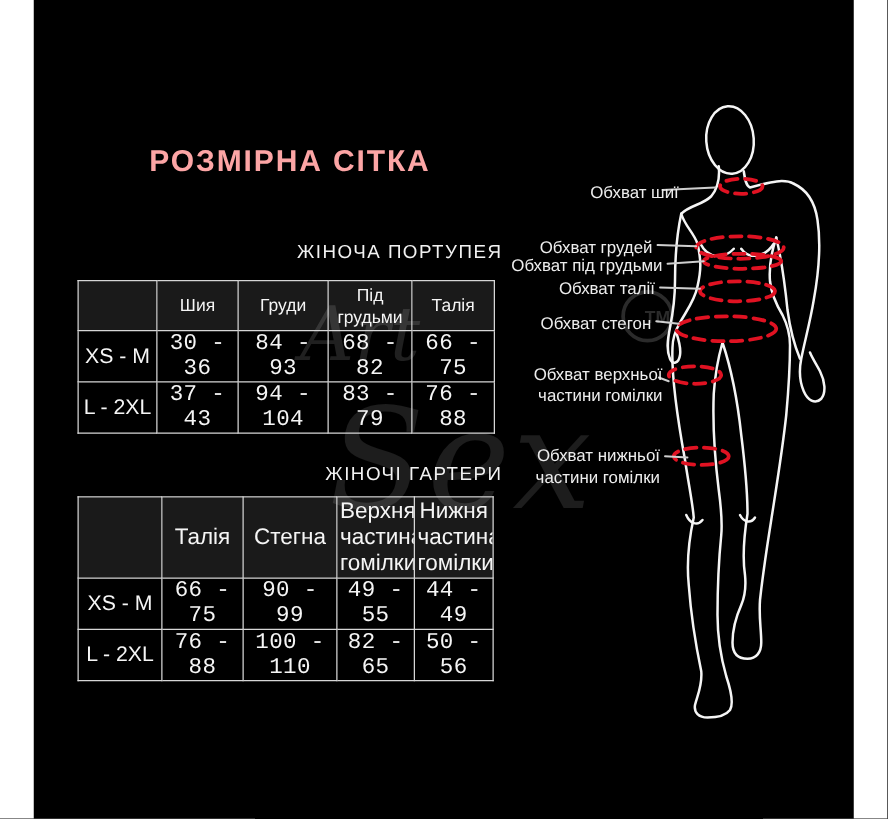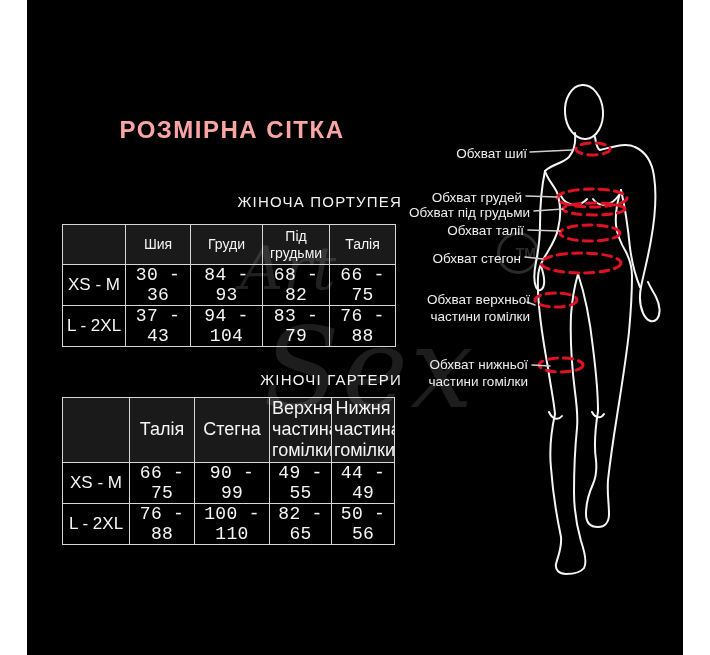--- a/index.html
+++ b/index.html
@@ -48,21 +48,21 @@
   td.size-col{font-size:17px;white-space:nowrap;}
   td.val{font-size:18px;white-space:nowrap;letter-spacing:0.3px;font-family:Liberation Mono, monospace;}
   #table-1 tr.hdr{height:40px;} #table-1 tr.data{height:38px;}
   #table-2 tr.hdr{height:45px;} #table-2 tr.data{height:40px;}
 
   
   .fig-label{
     position:absolute;color:#ededed;font-size:13.5px;line-height:17px;
     text-align:right;white-space:pre-line;
   }
-  #fl-0{top:145px;right:183px;}
+  #fl-0{top:145px;right:167px;}
   #fl-1{top:189px;right:188px;}
   #fl-2{top:204px;right:180px;}
   #fl-3{top:222px;right:186px;}
   #fl-4{top:250px;right:189px;}
   #fl-5{top:291px;right:180px;}
   #fl-6{top:356px;right:182px;}
 
   #figure-svg{position:absolute;left:0;top:0;pointer-events:none;}
 </style>
 </head>

